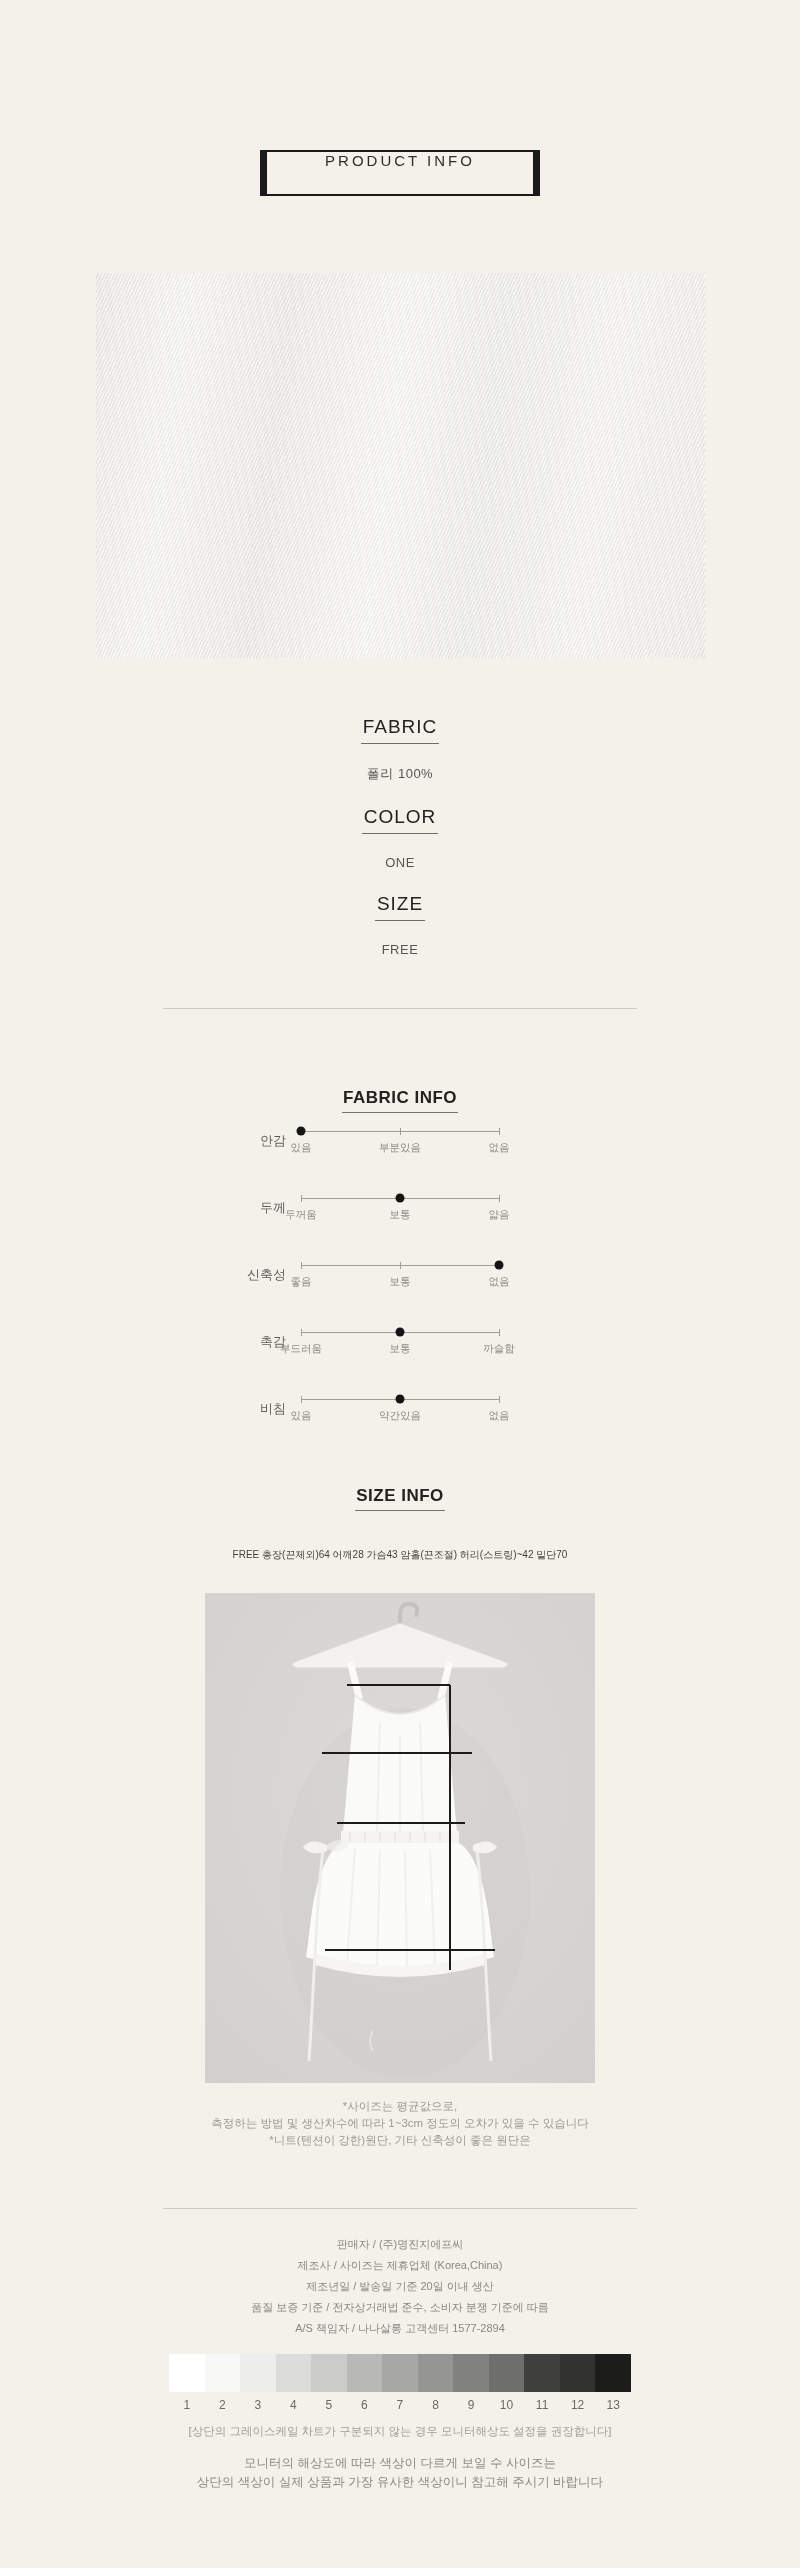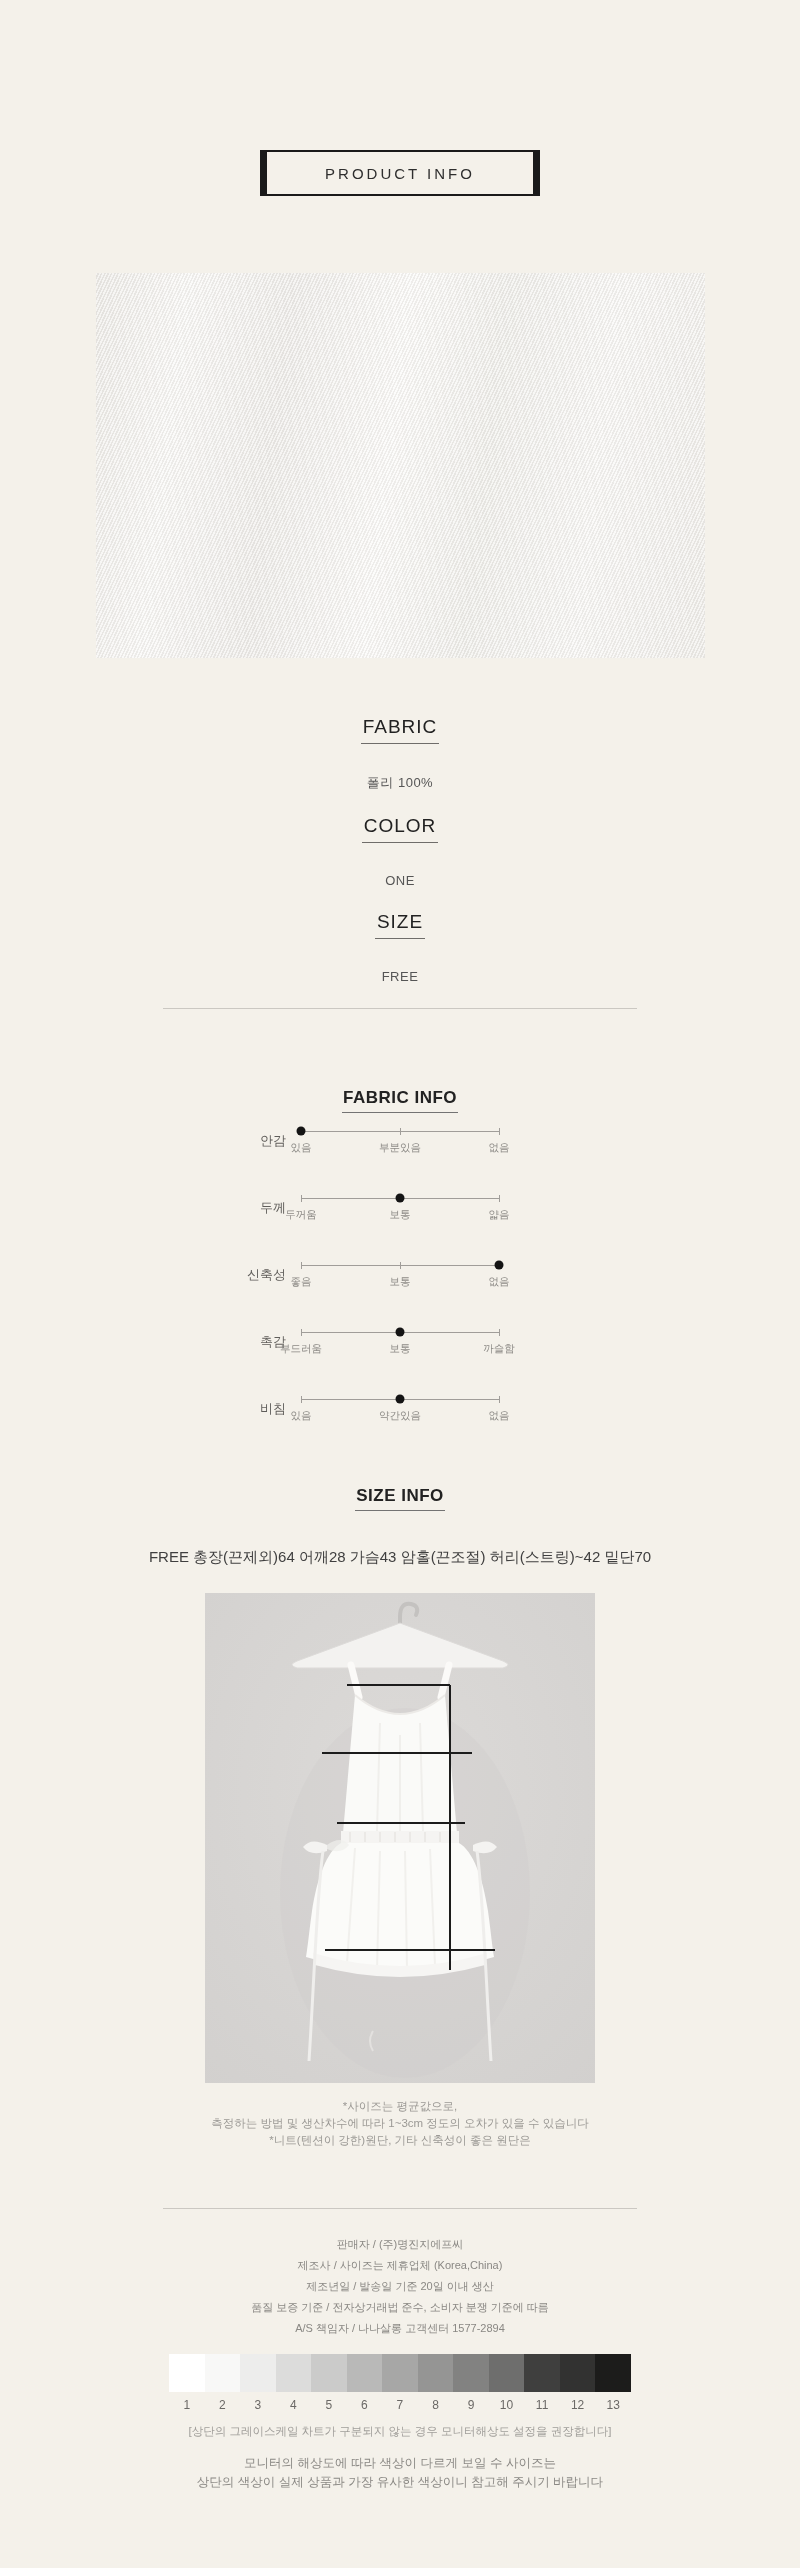--- a/index.html
+++ b/index.html
@@ -4,34 +4,34 @@
 <style>
   html,body{margin:0;padding:0;background:#f4f1ea;}
   .page{position:relative;width:800px;height:2568px;margin:0 auto;background:#f4f1ea;
         font-family:"Liberation Sans",sans-serif;color:#3a3a3a;overflow:hidden;}
 
   
   .pi-box{position:absolute;top:150px;left:50%;transform:translateX(-50%);
           width:280px;height:46px;box-sizing:border-box;
           border-top:2px solid #1a1a1a;border-bottom:2px solid #1a1a1a;
           border-left:7px solid #1a1a1a;border-right:7px solid #1a1a1a;
-          display:flex;align-items:center;justify-content:center;
+          display:flex;justify-content:center;
           font-size:15px;letter-spacing:3px;color:#2e2e2e;}
 
   
   .fabric-img{position:absolute;top:273px;left:96px;width:609px;height:385px;
     background:
       repeating-linear-gradient(115deg, rgba(255,255,255,.45) 0 1.5px, rgba(198,195,191,.22) 1.5px 3px),
       linear-gradient(97deg,#eceae6 0%,#f8f7f5 14%,#edebe8 30%,#faf9f7 48%,#eeede9 63%,#f7f6f4 80%,#eeece8 100%);}
 
   
   .specs{position:absolute;top:716px;left:0;right:0;text-align:center;}
   .spec{margin-bottom:23px;}
   .spec-label{display:inline-block;font-size:19px;letter-spacing:1px;color:#222;
-              border-bottom:1px solid #6f6d6a;padding:0 2px 5px 2px;margin-bottom:30px;}
+              border-bottom:1px solid #6f6d6a;padding:0 2px 5px 2px;margin-bottom:21px;}
   .spec-value{font-size:13px;color:#555;letter-spacing:.5px;}
 
   .divider{position:absolute;left:163px;width:474px;height:1px;background:#cbc8c2;}
   .d1{top:1008px;} .d2{top:2208px;}
 
   .sec-title{position:absolute;left:0;right:0;text-align:center;font-size:17px;font-weight:bold;color:#222;letter-spacing:.5px;}
   .sec-title span{display:inline-block;border-bottom:1px solid #737373;padding:0 1px 4px 1px;}
   .t-fabric{top:1088px;} .t-size{top:1486px;}
 
   
@@ -42,21 +42,21 @@
   .tick{position:absolute;top:-3px;width:1px;height:7px;background:#a09d99;}
   .t-l{left:0;} .t-c{left:50%;} .t-r{left:100%;}
   .dot{position:absolute;top:0;width:9px;height:9px;border-radius:50%;background:#141414;transform:translate(-50%,-50%);}
   .dot-left{left:0;} .dot-center{left:50%;} .dot-right{left:100%;}
   .slabels{position:relative;margin-top:9px;font-size:10.5px;color:#8c8a86;}
   .slabels span{position:absolute;white-space:nowrap;transform:translateX(-50%);}
   .sl-l{left:0;} .sl-c{left:50%;} .sl-r{left:100%;}
   .slider-note{position:absolute;top:1422px;left:0;right:0;text-align:center;font-size:9.5px;color:#9b9995;}
 
   
-  .size-meas{position:absolute;top:1548px;left:0;right:0;text-align:center;font-size:15px;color:#3f3f3f;}
+  .size-meas{position:absolute;top:1548px;left:0;right:0;text-align:center;font-size:10px;color:#3f3f3f;}
   .photo{position:absolute;top:1593px;left:205px;width:390px;height:490px;}
   .size-notes{position:absolute;top:2098px;left:0;right:0;text-align:center;
               font-size:11.5px;line-height:17px;color:#9b9995;}
 
   
   .seller{position:absolute;top:2234px;left:0;right:0;text-align:center;
           font-size:11px;line-height:21px;color:#8a8884;}
 
   
   .gs-wrap{position:absolute;top:2354px;left:50%;transform:translateX(-50%);width:462px;text-align:center;}

